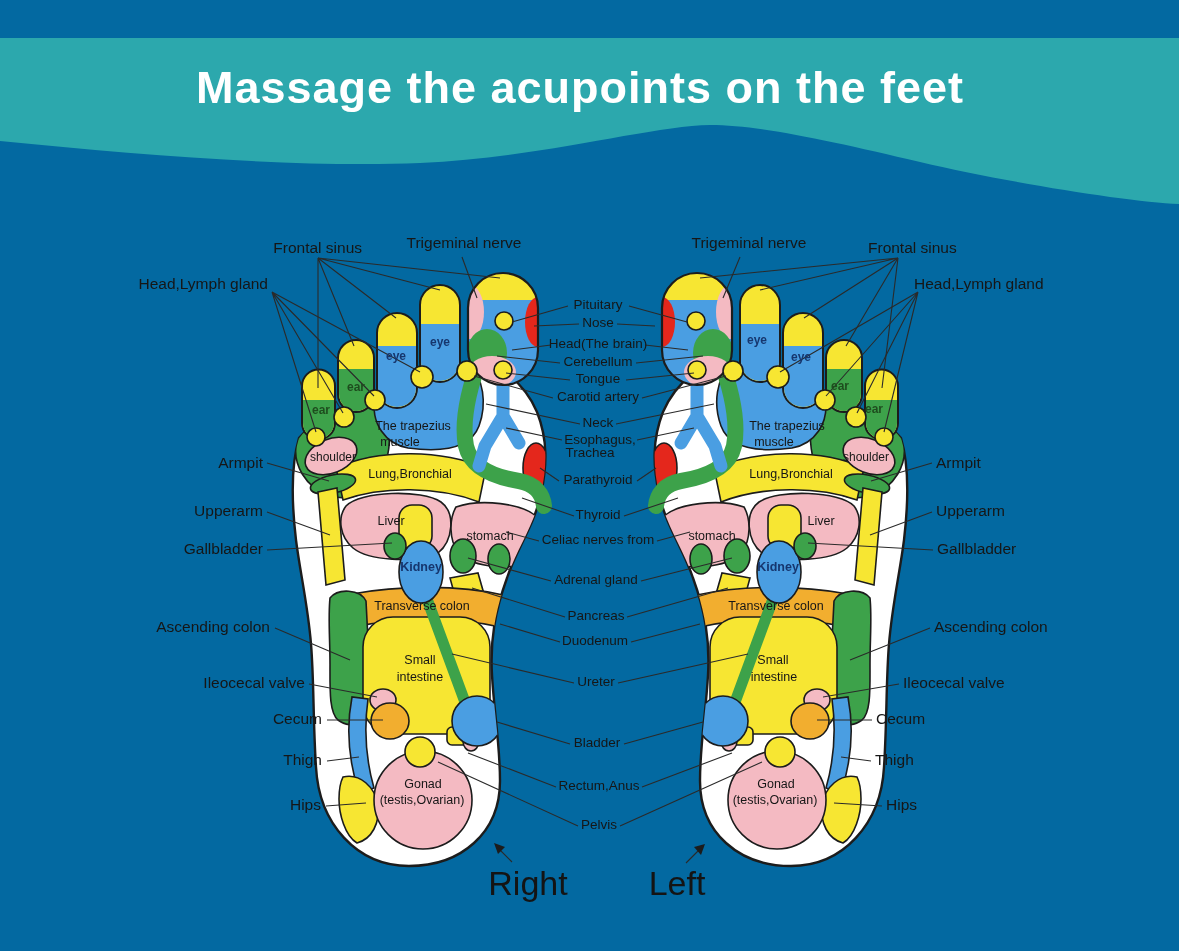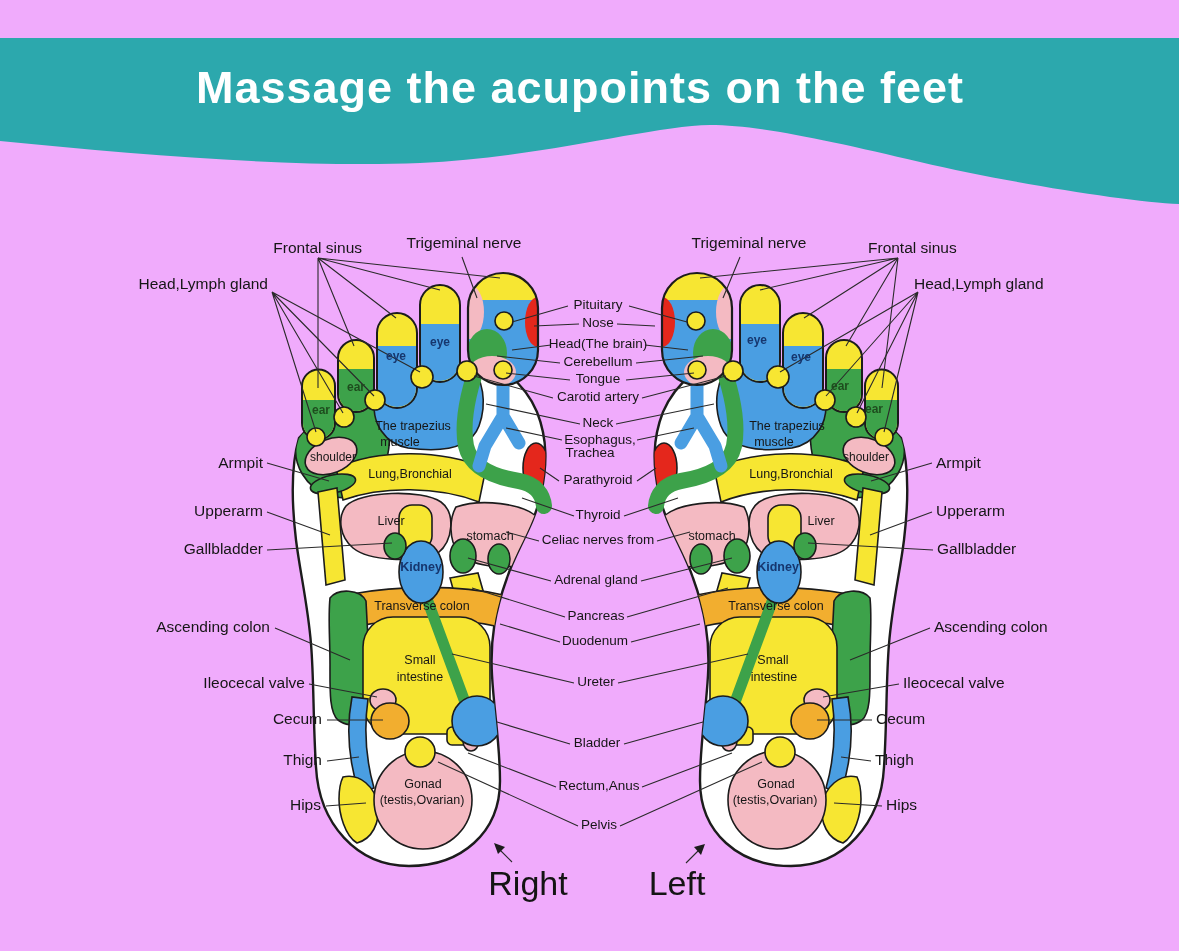--- a/index.html
+++ b/index.html
@@ -1,16 +1,16 @@
 <!DOCTYPE html>
 <html style="--teal: #2CA8AD; --yellow: #F7E632; --blue: #4A9EE2; --green: #3DA24A; --pink: #F4BAC2; --red: #E4271C; --orange: #F2AE2F; --ink: #1C1C1C; --navy: #16366E; --darkgreen: #1E4D1E;"><head>
 <meta charset="utf-8">
 <style>
   html,body{margin:0;padding:0;background:#ffffff;}
-  .stage{width:1179px;height:951px;position:relative;background:#f0abfc;font-family:"Liberation Sans",sans-serif;}
+  .stage{width:1179px;height:951px;position:relative;background:#0369a1;font-family:"Liberation Sans",sans-serif;}
   svg{display:block;}
   .banner-fill{fill:var(--teal);}
   .banner-title{fill:#ffffff;font-size:45px;font-weight:bold;letter-spacing:1px;}
   .outline{fill:#ffffff;stroke:var(--ink);stroke-width:2.4;}
   .f-yellow{fill:var(--yellow);}
   .f-blue{fill:var(--blue);}
   .f-green{fill:var(--green);}
   .f-pink{fill:var(--pink);}
   .f-red{fill:var(--red);}
   .f-orange{fill:var(--orange);}

